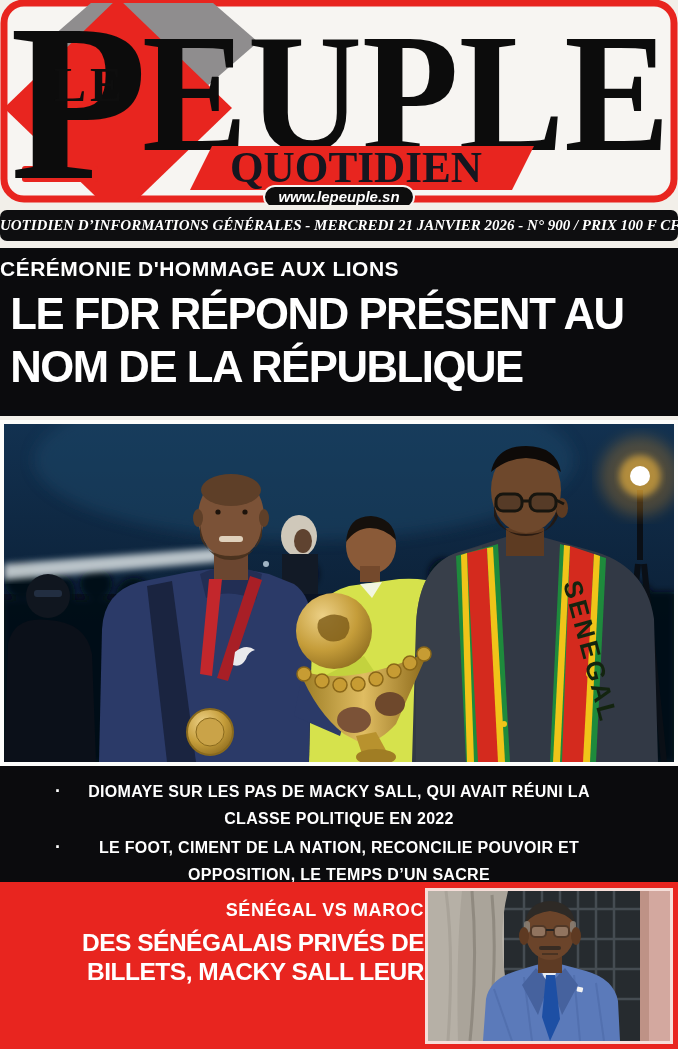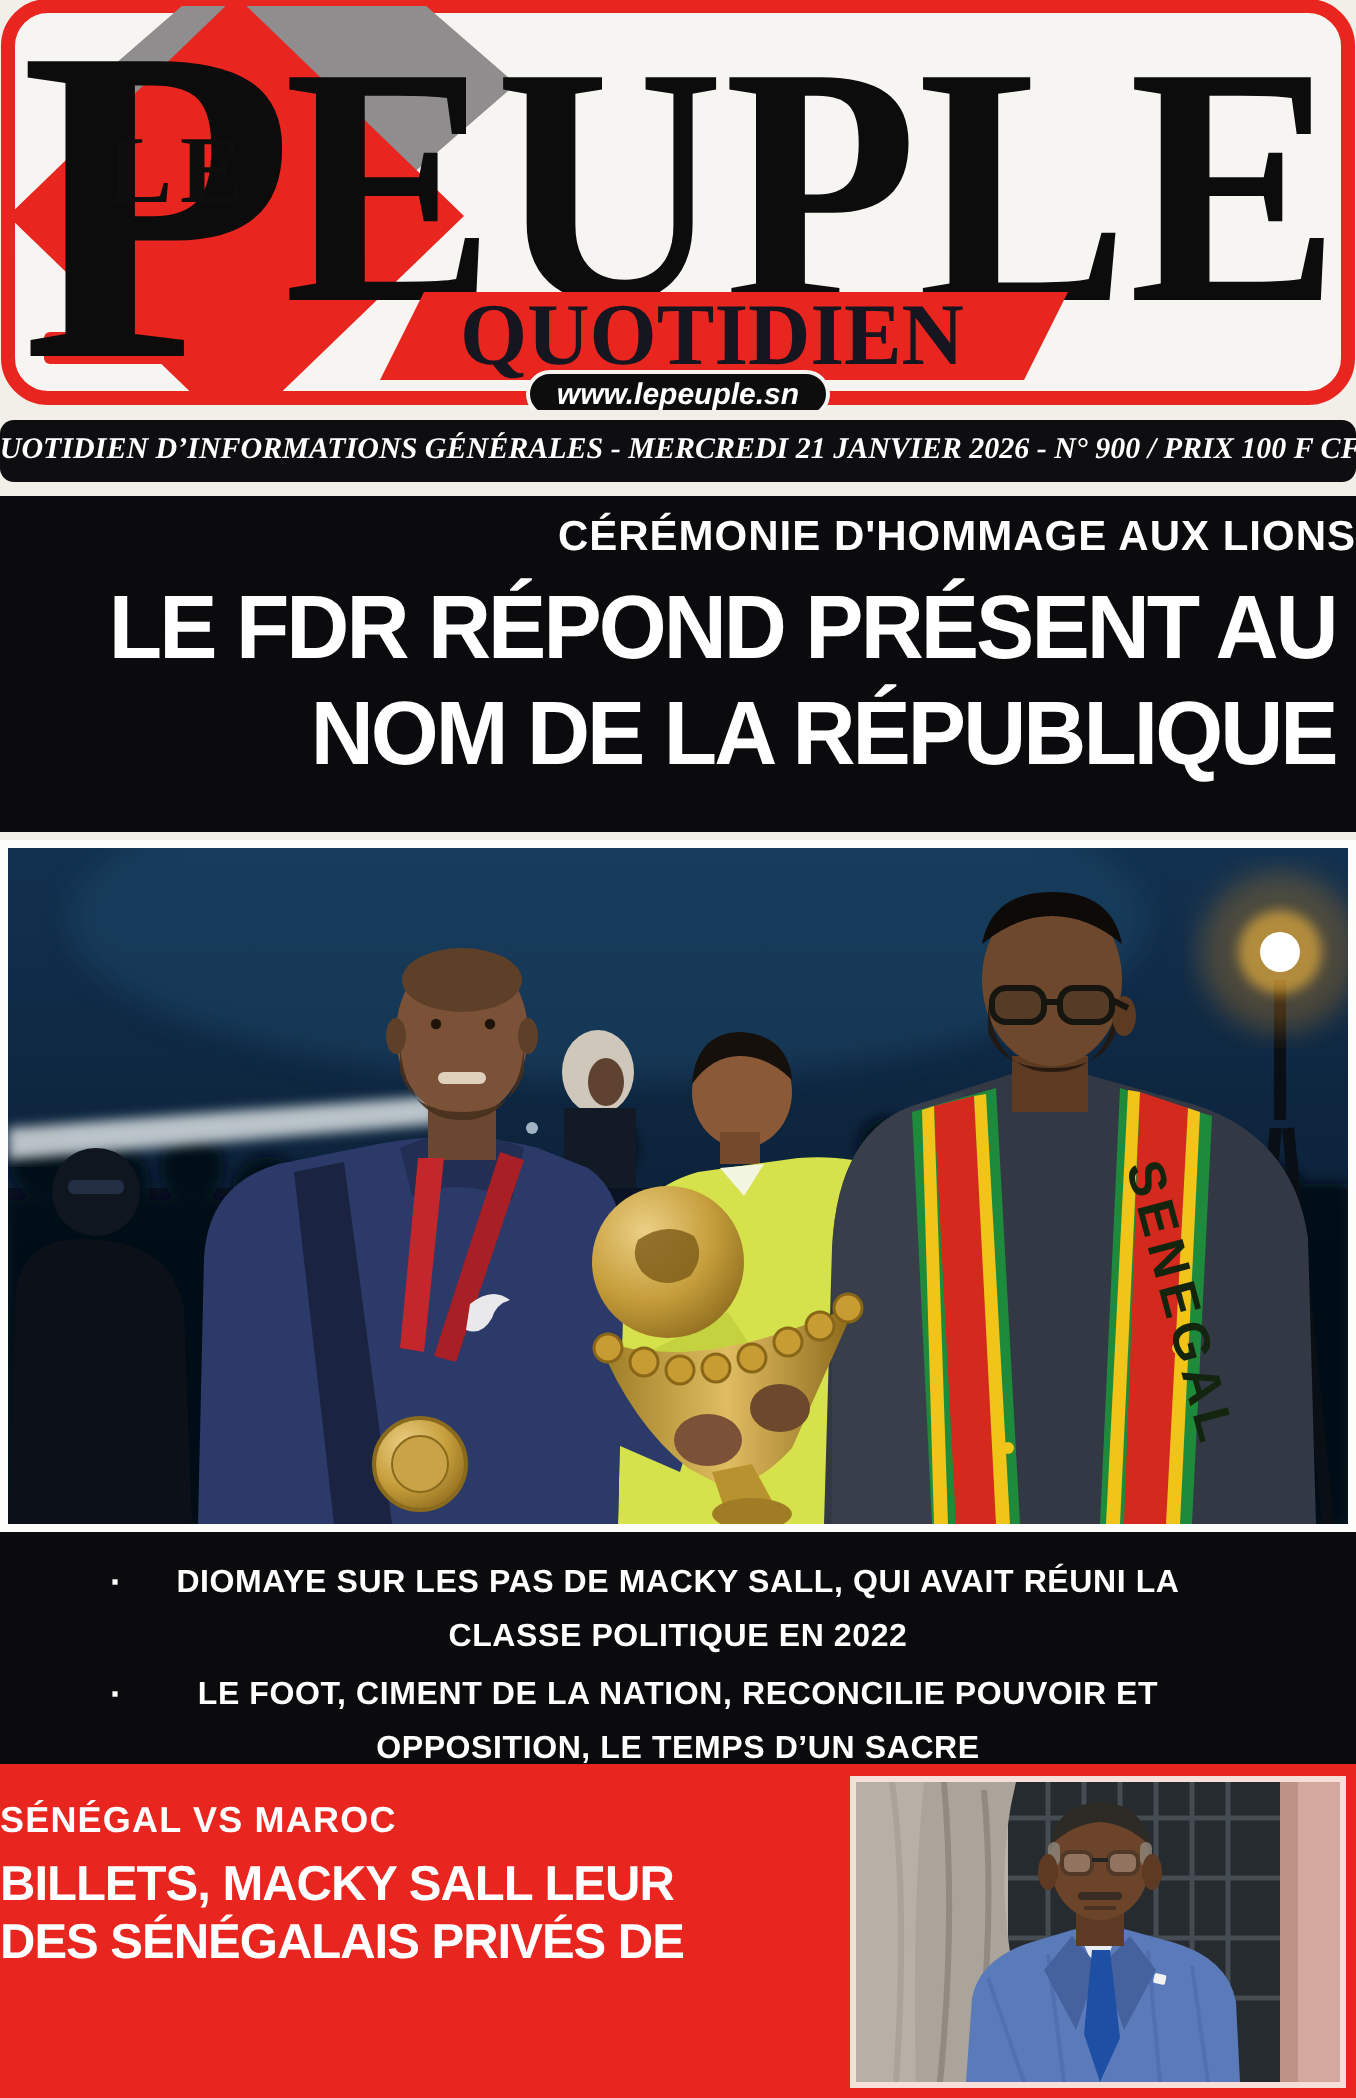--- a/index.html
+++ b/index.html
@@ -7,37 +7,37 @@
         font-family:"Liberation Sans",sans-serif;overflow:hidden;}
   
   .masthead{position:absolute;top:0;left:0;width:678px;height:205px;}
   
   .infobar{position:absolute;top:210px;left:0;width:678px;height:31px;background:#0e0e10;
            border-radius:7px;display:flex;align-items:center;justify-content:center;}
   .infobar span{color:#fff;font-family:"Liberation Serif",serif;font-style:italic;
                 font-weight:bold;font-size:15px;white-space:nowrap;}
   
   .leadblock{position:absolute;top:248px;left:0;width:678px;height:168px;background:#0b0b0d;
-             text-align:right;color:#fff;}
+             text-align:left;color:#fff;}
   .kicker{margin-top:9px;font-size:21px;font-weight:bold;letter-spacing:.5px;}
   .headline{margin-top:6px;font-size:45px;font-weight:bold;letter-spacing:-1.5px;
             line-height:53px;transform:scaleX(.97);}
   
   .photo-main{position:absolute;top:420px;left:0;width:678px;height:346px;background:#fdfdfb;
               padding:4px;box-sizing:border-box;}
   .photo-main svg{display:block;width:670px;height:338px;}
   
   .bullets{position:absolute;top:766px;left:0;width:678px;height:116px;background:#0b0b0d;
            color:#fff;padding-top:12px;box-sizing:border-box;}
   .bullet{position:relative;width:540px;margin:0 auto 2px auto;text-align:center;
           font-size:16px;font-weight:bold;line-height:27px;letter-spacing:.3px;}
   .bullet .dot{position:absolute;left:-14px;top:0;font-size:18px;}
   
   .redblock{position:absolute;top:882px;left:0;width:678px;height:167px;background:#e8251f;}
-  .red-left{position:absolute;left:0;top:0;width:424px;height:167px;text-align:left;color:#fff;}
+  .red-left{position:absolute;left:0;top:0;width:424px;height:167px;text-align:right;color:#fff;}
   .red-kicker{margin-top:18px;font-size:18px;font-weight:bold;letter-spacing:.6px;}
   .red-headline{margin-top:8px;font-size:24.5px;font-weight:bold;line-height:28.5px;
                 letter-spacing:-0.5px;}
   .photo-secondary{position:absolute;left:425px;top:6px;width:248px;height:156px;
                    border:3px solid #f6ded9;box-sizing:border-box;background:#23282c;}
   .photo-secondary svg{display:block;width:242px;height:150px;}
 </style>
 </head>
 <body>
 
@@ -245,22 +245,22 @@
     <div class="bullet">
       <span class="dot">·</span>
       <span>LE FOOT, CIMENT DE LA NATION, RECONCILIE POUVOIR ET OPPOSITION, LE TEMPS D’UN SACRE</span>
     </div>
   </div>
 
   <div class="redblock">
     <div class="red-left">
       <div class="red-kicker">SÉNÉGAL VS MAROC</div>
       <div class="red-headline">
+        <div>DES SÉNÉGALAIS PRIVÉS DE</div>
         <div>BILLETS, MACKY SALL LEUR</div>
-        <div>DES SÉNÉGALAIS PRIVÉS DE</div>
       </div>
     </div>
 
     <div class="photo-secondary">
       <svg viewBox="0 0 242 150" preserveAspectRatio="none">
         <rect width="242" height="150" fill="#b9b3aa"></rect>
 
         <g>
           <rect x="76" y="0" width="138" height="150" fill="#262b2f"></rect>
           <g stroke="#454c52" stroke-width="2.5">

